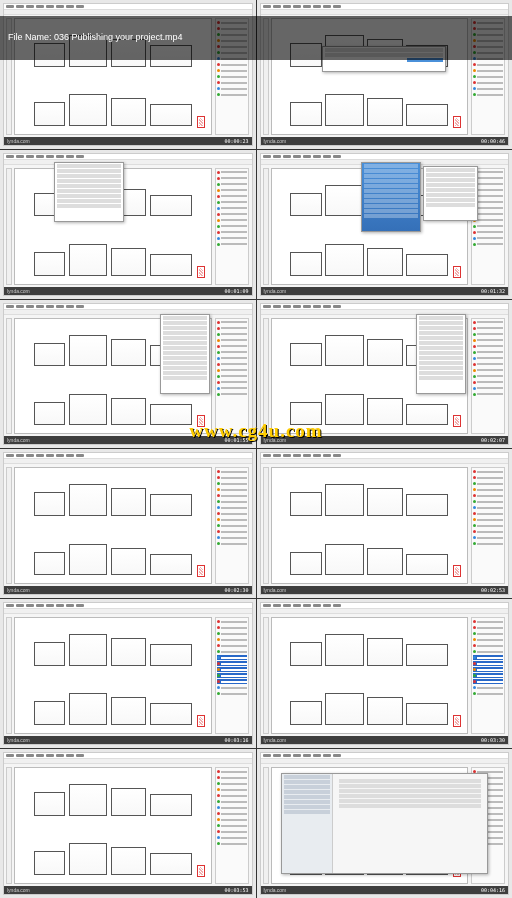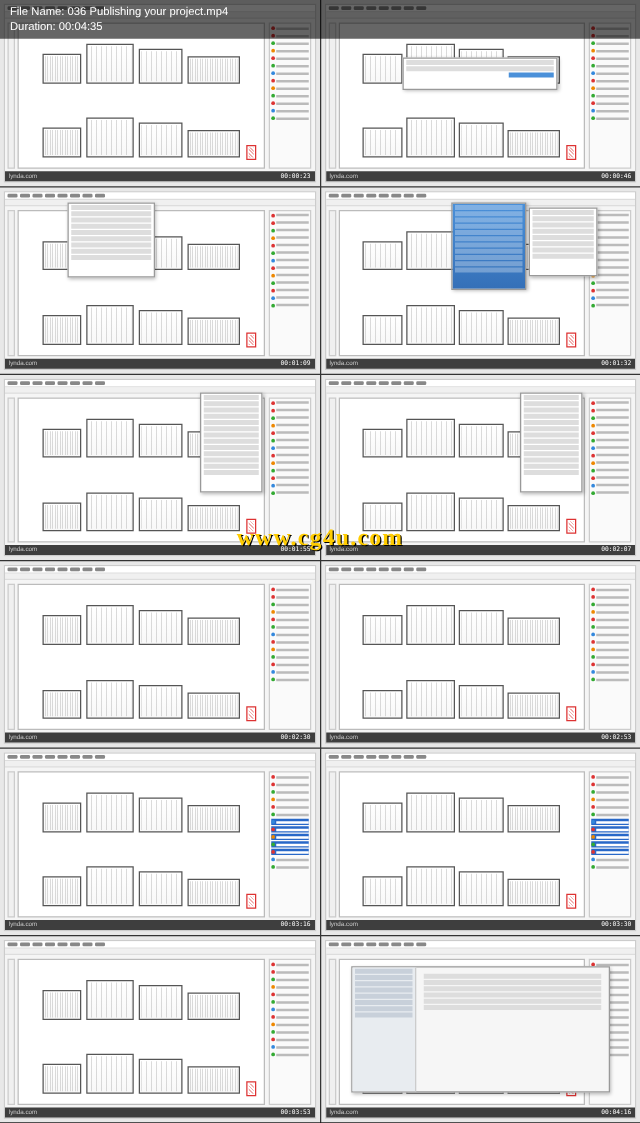--- a/index.html
+++ b/index.html
@@ -1,17 +1,17 @@
 <!DOCTYPE html>
 <html><head>
 <meta charset="utf-8">
 <style>
 * { margin: 0; padding: 0; box-sizing: border-box; }
 body { font-family: Arial, sans-serif; background: #000; width: 512px; height: 898px; overflow: hidden; }
-.header { background: rgba(0,0,0,0.6); color: #fff; font-size: 9px; padding: 4px 8px; display: flex; justify-content: space-between; position: absolute; top: 0; left: 0; right: 0; z-index: 10; }
+.header { background: rgba(0,0,0,0.6); color: #fff; font-size: 9px; padding: 16px 8px; display: flex; justify-content: space-between; position: absolute; top: 16px; left: 0; right: 0; z-index: 10; }
 .header-left div { line-height: 1.3; }
 .header-right { font-size: 14px; font-weight: bold; letter-spacing: 1px; opacity: 0.9; }
 .grid { display: grid; grid-template-columns: 1fr 1fr; grid-template-rows: repeat(6, 1fr); width: 512px; height: 898px; gap: 1px; background: #333; }
 .thumb { background: #e8e8e8; position: relative; overflow: hidden; }
 .thumb-inner { position: absolute; inset: 3px; background: #f5f5f5; border: 1px solid #ccc; }
 .menubar { height: 6px; background: #fff; border-bottom: 1px solid #ddd; display: flex; gap: 2px; padding: 1px 2px; align-items: center; }
 .menubar span { width: 8px; height: 3px; background: #888; border-radius: 1px; }
 .toolbar { height: 5px; background: #f0f0f0; border-bottom: 1px solid #ddd; }
 .workspace { position: absolute; top: 14px; bottom: 10px; left: 10px; right: 40px; background: #fff; border: 1px solid #bbb; }
 .drawing { position: absolute; left: 8px; right: 8px; background: #fff; }
@@ -44,21 +44,20 @@
 .redbox::after { content: ''; position: absolute; inset: 1px; background: repeating-linear-gradient(45deg,#d33 0,#d33 1px,transparent 1px,transparent 2px); opacity:0.4; }
 .sel { background: #2868c8 !important; }
 .sel .line { background: #fff; }
 </style>
 </head>
 <body>
 
 <div class="header">
   <div class="header-left">
     <div><span>File Name:</span> <span>036 Publishing your project.mp4</span></div>
-    <div><span>Duration:</span> <span>00:04:35</span></div>
   </div>
 </div>
 
 <div class="center-watermark">www.cg4u.com</div>
 
 <div class="grid" id="grid">
     <div class="thumb">
       <div class="thumb-inner">
         <div class="menubar">
           <span></span>

